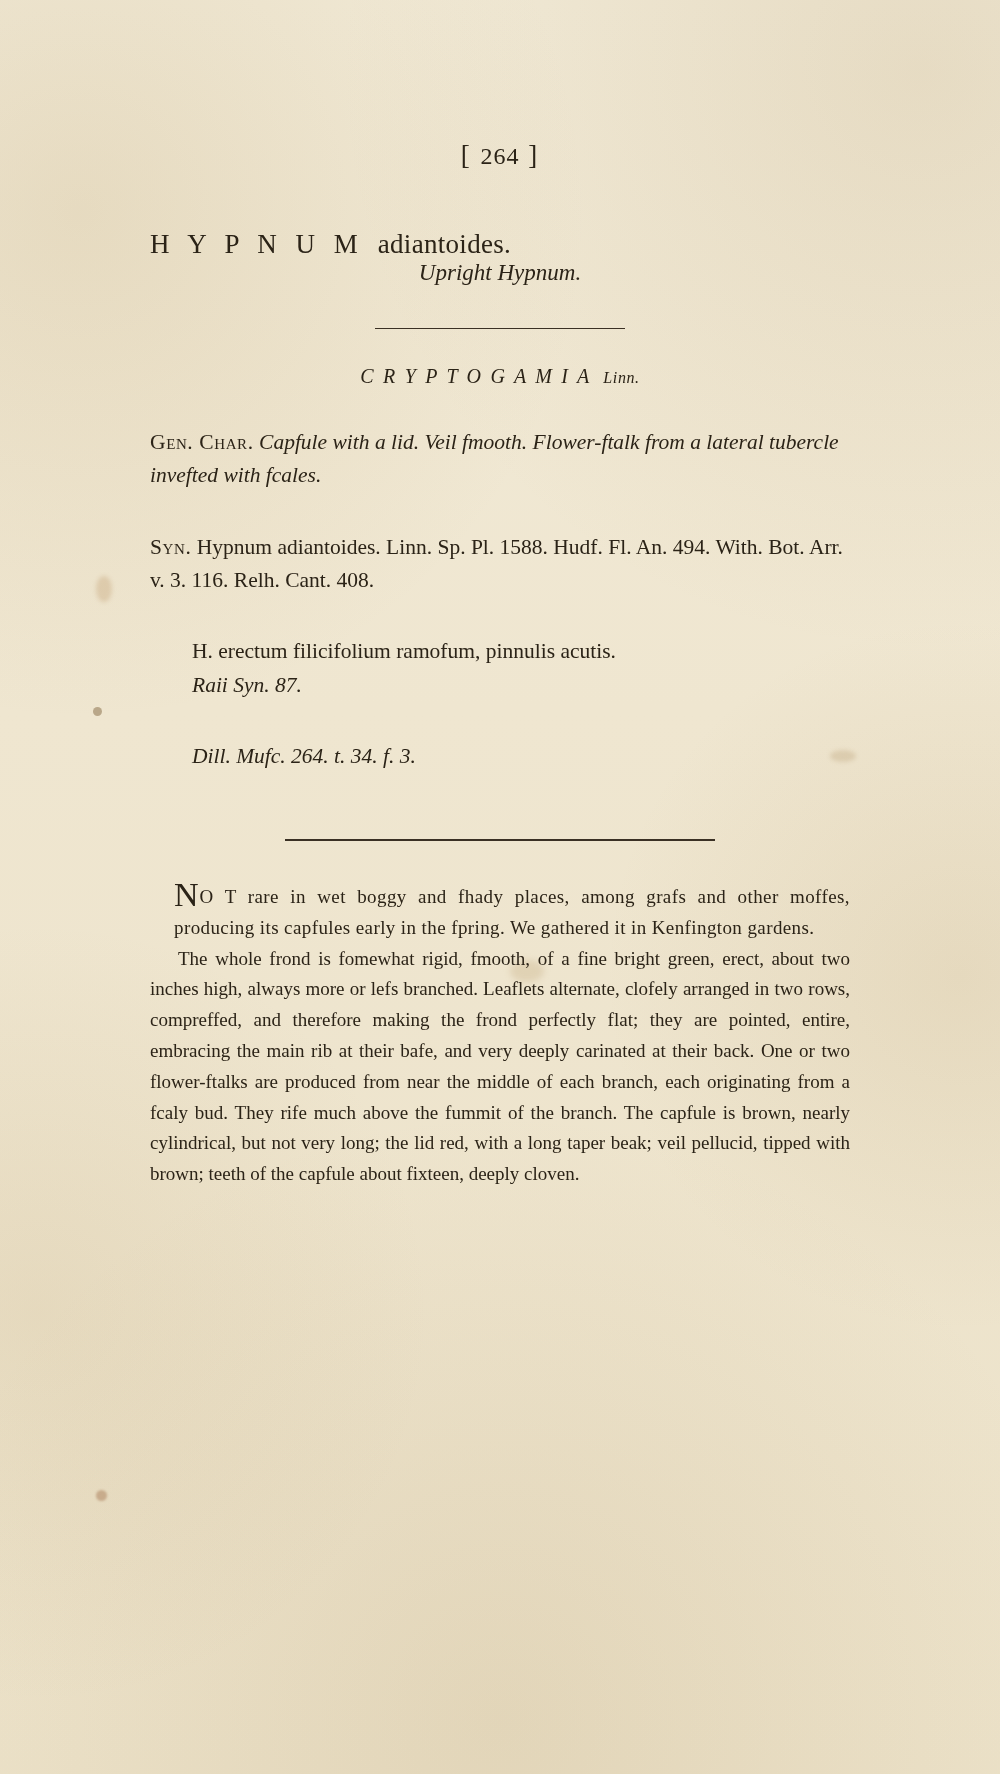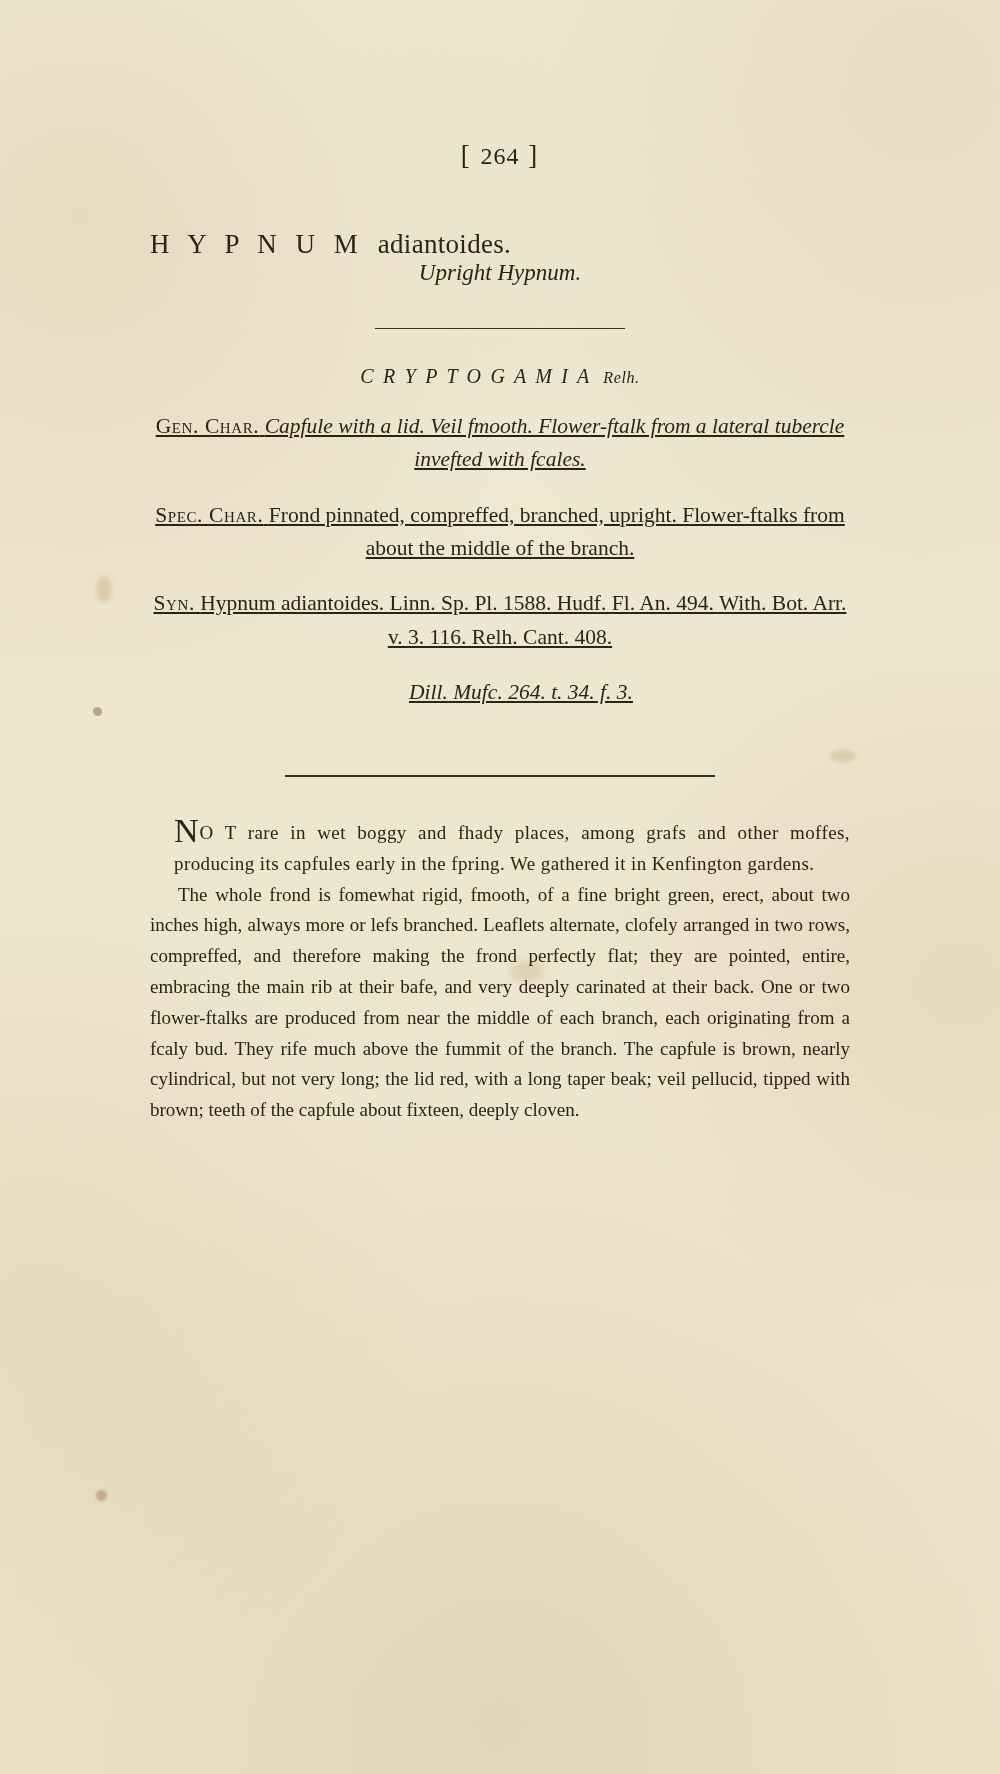--- a/index.html
+++ b/index.html
@@ -89,25 +89,24 @@
     font-size: 20px;
     font-style: italic;
     letter-spacing: 2.2px;
   }
   .classification .sub {
     font-size: 16px;
     letter-spacing: 0.6px;
     margin-left: 12px;
   }
   .entry {
-    margin-top: 22px;
+    margin-top: 38px;
     font-size: 21.5px;
     line-height: 1.55;
-    text-align: center;
-    text-decoration: underline;
+    text-align: left;
   }
   .entry .lbl {
     font-variant: small-caps;
     letter-spacing: 0.6px;
   }
   .entry .hang {
     margin-left: 42px;
     display: block;
   }
   .it { font-style: italic; }
@@ -154,38 +153,38 @@
 
     <div class="species-title">
       <span class="genus">H Y P N U M</span><span class="epithet">adiantoides.</span>
     </div>
 
     <div class="common-name">Upright Hypnum.</div>
 
     <div class="rule"></div>
 
     <div class="classification">
-      <span>C R Y P T O G A M I A</span><span class="sub">Relh.</span>
+      <span>C R Y P T O G A M I A</span><span class="sub">Linn.</span>
     </div>
 
     <div class="entry">
       <span class="lbl">Gen. Char.</span>
       <span class="it">Capfule with a lid. Veil fmooth. Flower-ftalk from a lateral tubercle invefted with fcales.</span>
     </div>
 
-    <div class="entry">
-      <span class="lbl">Spec. Char.</span>
-      <span>Frond pinnated, compreffed, branched, upright. Flower-ftalks from about the middle of the branch.</span>
-    </div>
 
     <div class="entry">
       <span class="lbl">Syn.</span>
       <span>Hypnum adiantoides. Linn. Sp. Pl. 1588. Hudf. Fl. An. 494. With. Bot. Arr. v. 3. 116. Relh. Cant. 408.</span>
     </div>
 
+    <div class="entry">
+      <span class="hang">H. erectum filicifolium ramofum, pinnulis acutis.</span>
+      <span class="hang it">Raii Syn. 87.</span>
+    </div>
 
     <div class="entry">
       <span class="hang it">Dill. Mufc. 264. t. 34. f. 3.</span>
     </div>
 
     <div class="rule wide"></div>
 
     <div class="body-text">
       <p class="first"><span class="dropcap">N</span><span class="sc">O T rare in wet boggy and fhady places, among grafs and other moffes, producing its capfules early in the fpring. We gathered it in Kenfington gardens.</span></p>
       <p>The whole frond is fomewhat rigid, fmooth, of a fine bright green, erect, about two inches high, always more or lefs branched. Leaflets alternate, clofely arranged in two rows, compreffed, and therefore making the frond perfectly flat; they are pointed, entire, embracing the main rib at their bafe, and very deeply carinated at their back. One or two flower-ftalks are produced from near the middle of each branch, each originating from a fcaly bud. They rife much above the fummit of the branch. The capfule is brown, nearly cylindrical, but not very long; the lid red, with a long taper beak; veil pellucid, tipped with brown; teeth of the capfule about fixteen, deeply cloven.</p>

